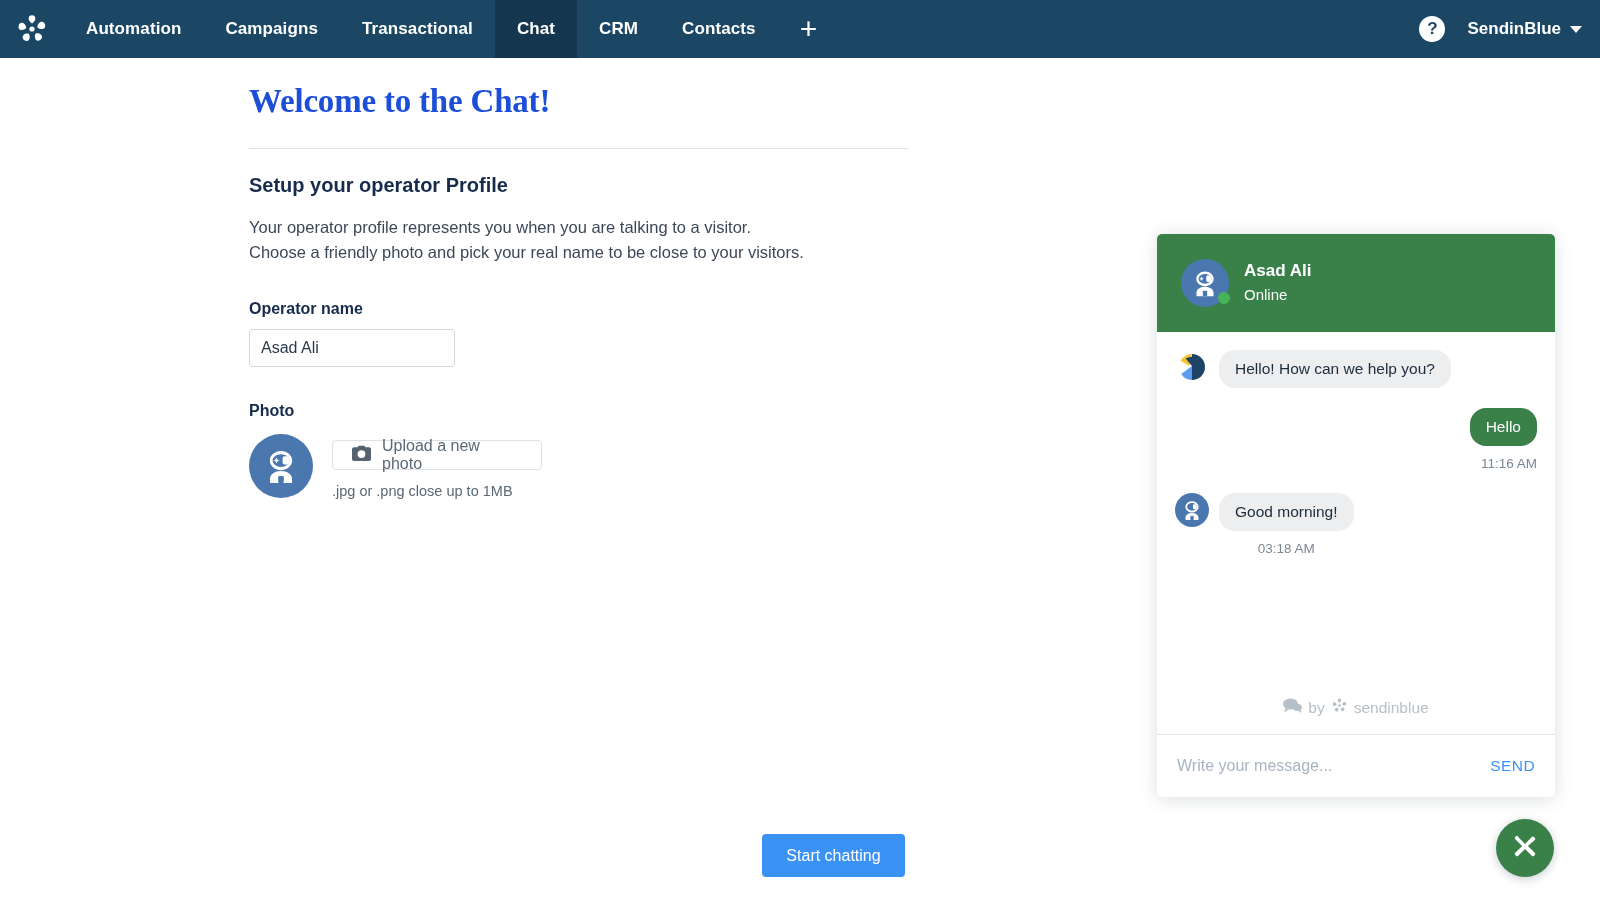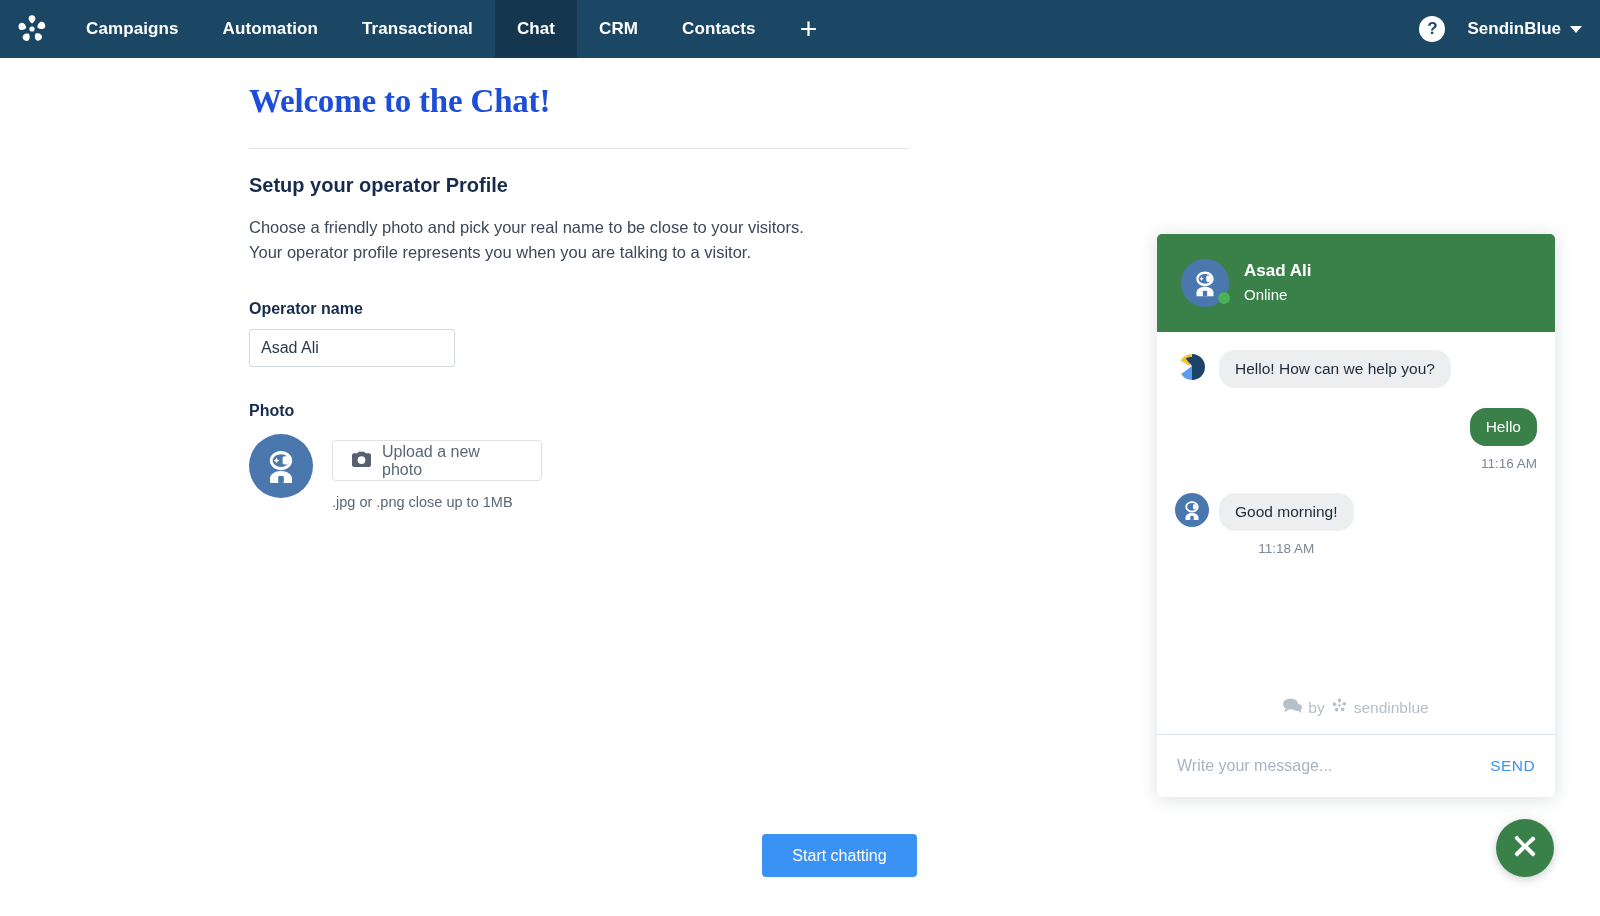--- a/index.html
+++ b/index.html
@@ -157,21 +157,21 @@
     background: #4a77ae;
     flex: 0 0 auto;
     display: flex;
     align-items: center;
     justify-content: center;
     overflow: hidden;
   }
   .upload-col { padding-top: 6px; }
   .upload-btn {
     width: 210px;
-    height: 41px;
+    height: 30px;
     border: 1px solid #dde1e6;
     border-radius: 4px;
     background: #ffffff;
     display: flex;
     align-items: center;
     gap: 11px;
     padding: 0 19px;
     cursor: pointer;
   }
   .upload-btn-label {
@@ -183,21 +183,21 @@
     margin-top: 13px;
     font-size: 14.5px;
     color: #5a6876;
   }
 
   
   .start-btn {
     position: absolute;
     left: 762px;
     top: 834px;
-    width: 155px;
+    width: 143px;
     height: 43px;
     background: #3b92f5;
     color: #ffffff;
     border: none;
     border-radius: 4px;
     font-size: 16px;
     font-family: "Liberation Sans", sans-serif;
     cursor: pointer;
   }
 
@@ -370,22 +370,22 @@
         <path d="M17 3.2c2.3 0 3.6 1.6 3.4 3.6-.2 1.9-1.5 3.5-3.4 4.6-1.9-1.1-3.2-2.7-3.4-4.6-.2-2 1.1-3.6 3.4-3.6z"></path>
         <path d="M30.1 12.7c.7 2.2-.4 3.9-2.4 4.3-1.9.4-3.9-.3-5.4-1.8.3-2.2 1.2-4 2.8-4.9 1.8-1 3.9-.4 4.6 1.5z" transform="rotate(0 17 17)"></path>
         <path d="M25.1 27.9c-1.9 1.4-3.8.8-4.7-1-.8-1.7-.7-3.8.3-5.6 2.2-.3 4.2.1 5.4 1.4 1.4 1.5 1.2 3.6-.4 4.8z"></path>
         <path d="M8.9 27.9c-1.6-1.2-1.8-3.3-.4-4.8 1.2-1.3 3.2-1.7 5.4-1.4 1 1.8 1.1 3.9.3 5.6-.9 1.8-2.8 2.4-4.7 1z"></path>
         <path d="M3.9 12.7c.7-1.9 2.8-2.5 4.6-1.5 1.6.9 2.5 2.7 2.8 4.9-1.5 1.5-3.5 2.2-5.4 1.8-2-.4-3.1-2.1-2-5.2z"></path>
       </g>
       <circle cx="17" cy="17" r="2.6" fill="#ffffff"></circle>
     </svg>
   </div>
   <div class="nav-items">
+    <div class="nav-item">Automation</div>
     <div class="nav-item">Campaigns</div>
-    <div class="nav-item">Automation</div>
     <div class="nav-item">Transactional</div>
     <div class="nav-item active">Chat</div>
     <div class="nav-item">CRM</div>
     <div class="nav-item">Contacts</div>
     <div class="nav-plus">+</div>
   </div>
   <div class="nav-spacer"></div>
   <div class="nav-right">
     <div class="help-icon">?</div>
     <div class="account">
@@ -393,22 +393,22 @@
       <span class="caret-down"></span>
     </div>
   </div>
 </div>
 
 <div class="content">
   <h1 class="page-title">Welcome to the Chat!</h1>
   <div class="divider"></div>
   <h2 class="section-title">Setup your operator Profile</h2>
   <div class="desc">
+    <div>Your operator profile represents you when you are talking to a visitor.</div>
     <div>Choose a friendly photo and pick your real name to be close to your visitors.</div>
-    <div>Your operator profile represents you when you are talking to a visitor.</div>
   </div>
 
   <div class="field-label">Operator name</div>
   <input class="text-input" type="text" value="Asad Ali" style="">
 
   <div class="field-label">Photo</div>
   <div class="photo-row">
     <div class="avatar-lg">
       <svg width="44" height="44" viewBox="0 0 44 44">
         <g fill="#ffffff">
@@ -495,21 +495,21 @@
           <g fill="#ffffff">
             <path d="M22 7c-6.2 0-11.2 4.3-11.2 9.6 0 5.3 5 9.6 11.2 9.6s11.2-4.3 11.2-9.6C33.2 11.3 28.2 7 22 7zm0 3.2c4.6 0 8.3 2.9 8.3 6.4s-3.7 6.4-8.3 6.4-8.3-2.9-8.3-6.4 3.7-6.4 8.3-6.4z"></path>
             <path d="M25.6 12.2h3.1c1 1.2 1.6 2.6 1.6 4.2 0 1.6-.6 3-1.6 4.2h-3.1c-1.1 0-2-.9-2-2v-4.4c0-1.1.9-2 2-2z"></path>
             <path d="M22 27c-6.1 0-11 3.4-11 7.6V39h22v-4.4c0-4.2-4.9-7.6-11-7.6z"></path>
           </g>
           <rect x="19.2" y="32" width="5.6" height="7" rx="1.1" fill="#4a77ae"></rect>
         </svg>
       </div>
       <div class="msg-group">
         <div class="bubble">Good morning!</div>
-        <div class="time">11:18 AM</div>
+        <div class="time">03:18 AM</div>
       </div>
     </div>
 
     <div class="brand-footer">
       <span>
         <svg width="19" height="15" viewBox="0 0 19 15" fill="#b7c0c9">
           <ellipse cx="7.5" cy="6" rx="7.5" ry="5.6"></ellipse>
           <path d="M2.4 10.2l-1.3 4 4.6-2.6z"></path>
           <ellipse cx="14.2" cy="9.4" rx="4.8" ry="3.7"></ellipse>
           <path d="M17.6 12l1 3-3.4-1.9z"></path>

